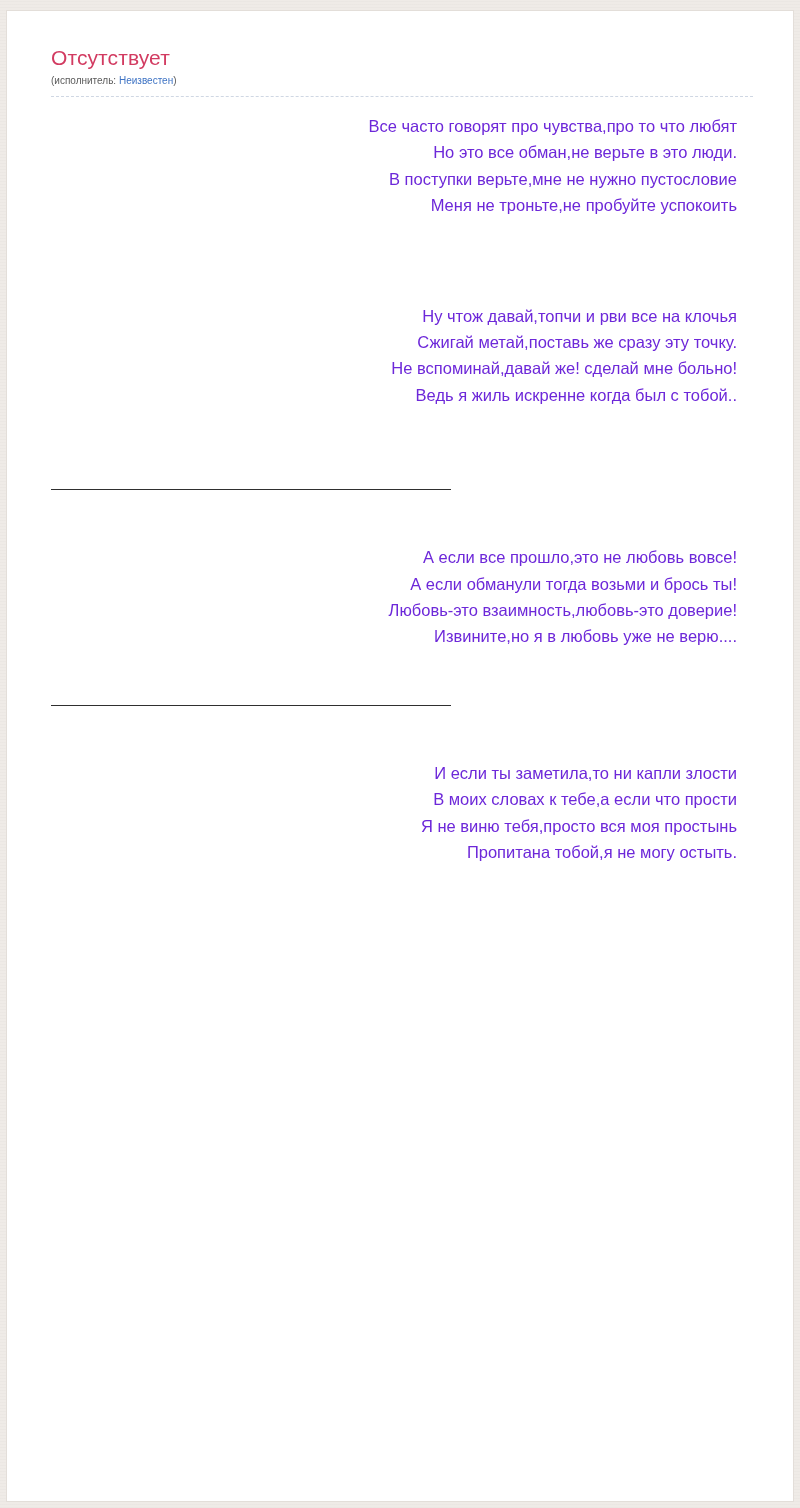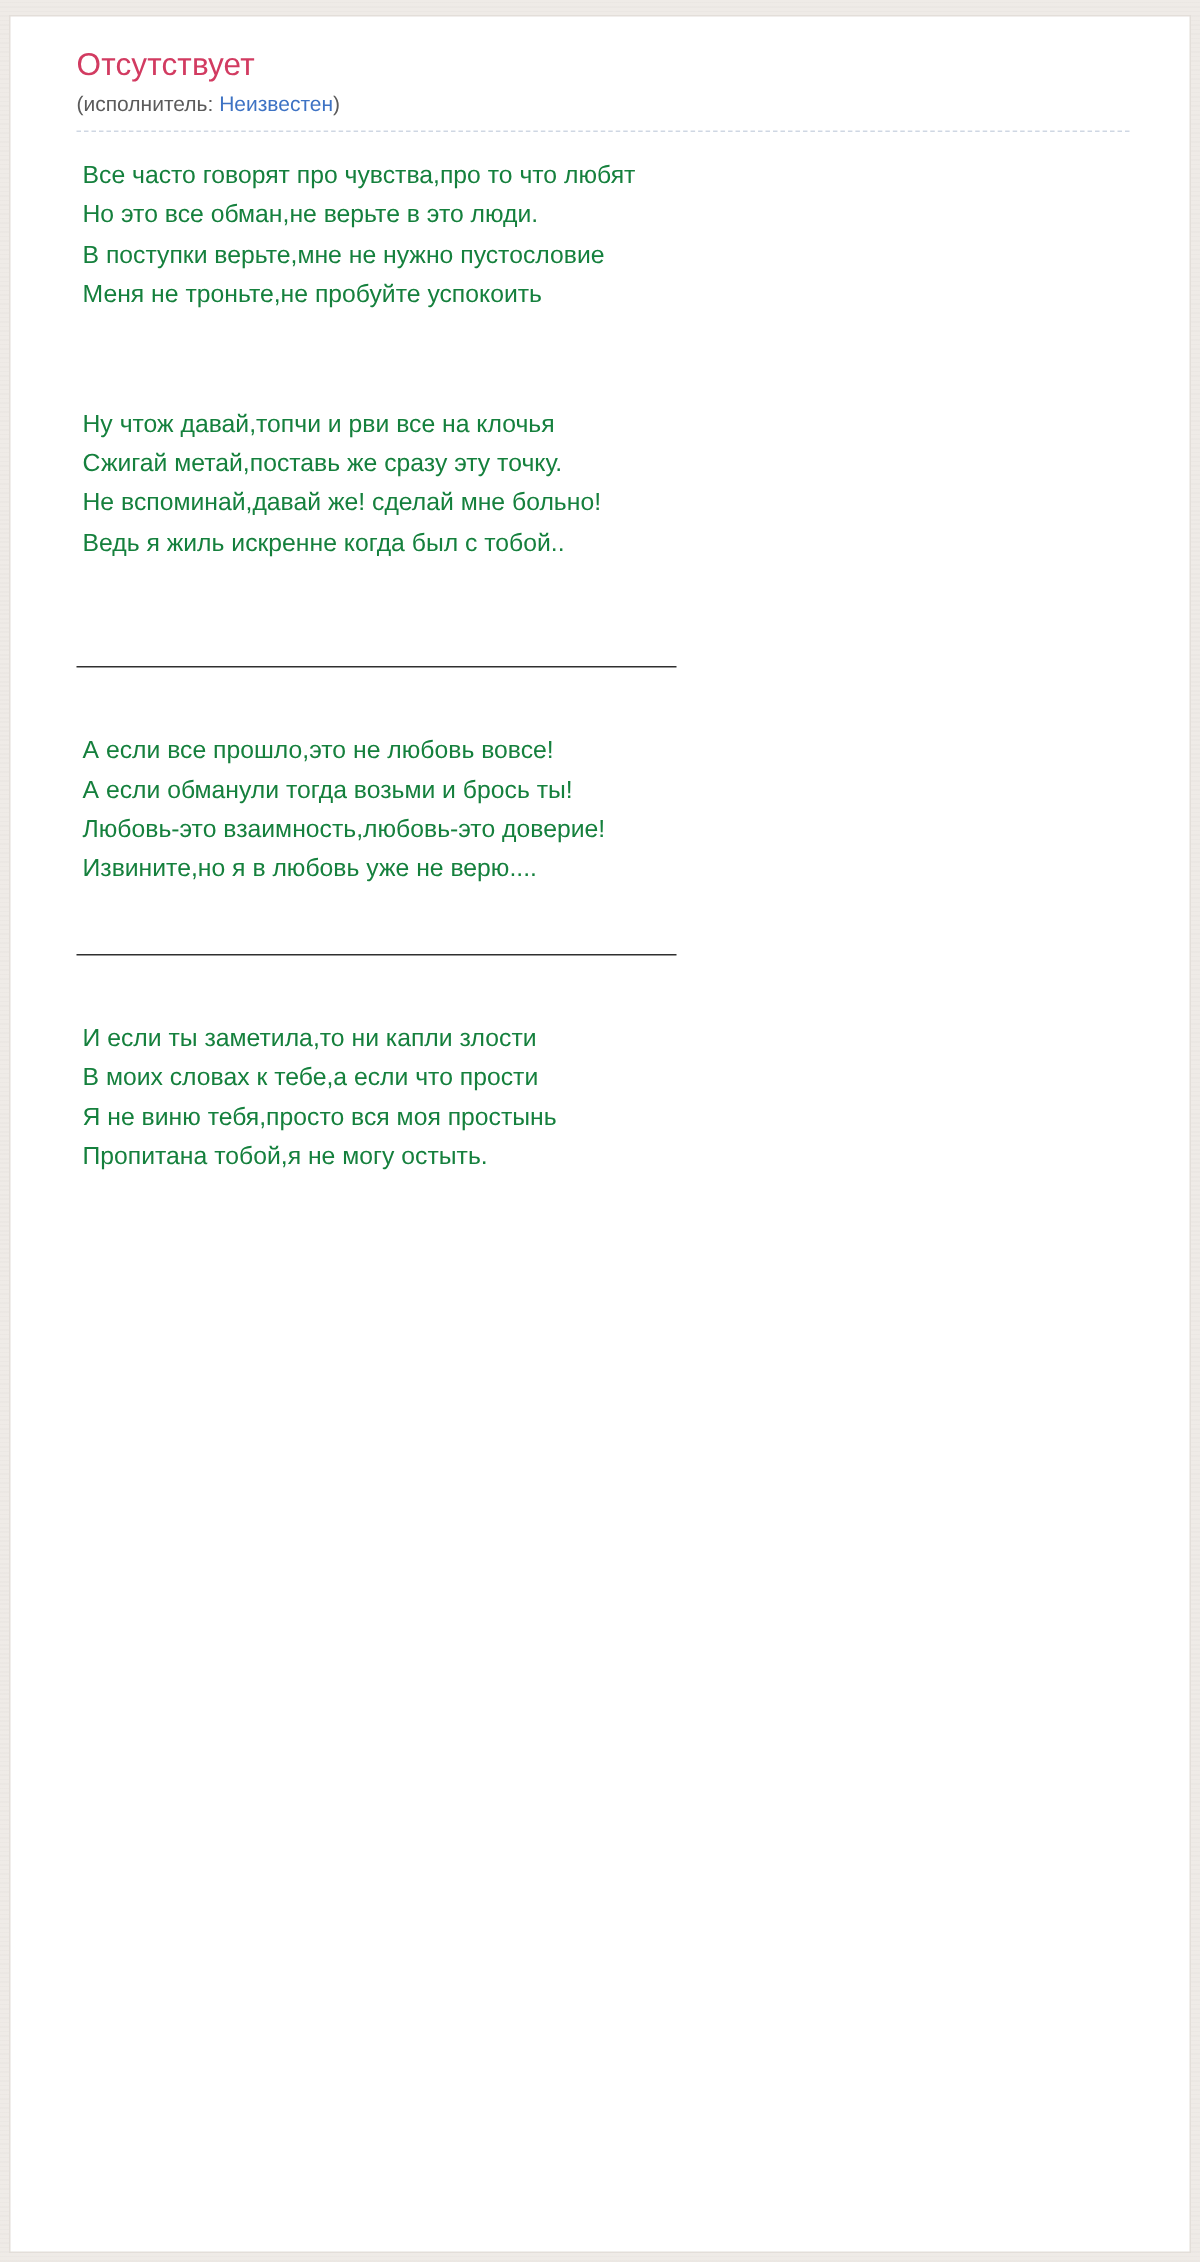--- a/index.html
+++ b/index.html
@@ -19,49 +19,50 @@
     padding: 10px 6px 0 6px;
     background:
       repeating-linear-gradient(0deg, rgba(0,0,0,0.015) 0px, rgba(0,0,0,0.015) 1px, rgba(255,255,255,0) 1px, rgba(255,255,255,0) 3px),
       #efebe7;
   }
   .sheet {
     background: #ffffff;
     border: 1px solid #e3ded9;
     min-height: 1492px;
     box-sizing: border-box;
-    padding: 20px 40px 20px 44px;
+    padding: 34px 40px 20px 44px;
   }
   .song-title {
     color: #d23b61;
     font-size: 21px;
     line-height: 26px;
     font-weight: normal;
     margin: 0 0 4px 0;
     letter-spacing: 0.1px;
   }
   .artist-line {
-    font-size: 14px;
+    font-size: 10px;
     color: #5b5b5b;
     padding-bottom: 10px;
     border-bottom: 1px dashed #cfd7e3;
     margin-bottom: 16px;
   }
   .artist-line .paren { color: #5b5b5b; }
   .artist-link {
     color: #3e73c4;
     text-decoration: none;
   }
   .lyrics {
     font-size: 16.5px;
     line-height: 26.4px;
-    color: #15803d;
+    color: #6d28d9;
     white-space: pre-wrap;
-    margin: 4px;
+    margin: 16px;
     font-family: "Liberation Sans", sans-serif;
+    text-align: right;
   }
   .divider-rule {
     width: 400px;
     height: 0;
     border-top: 1px solid #2f2f2f;
     margin: 13px 0 12px 0;
   }
   .block-gap { height: 26px; }
 </style>
 </head>

